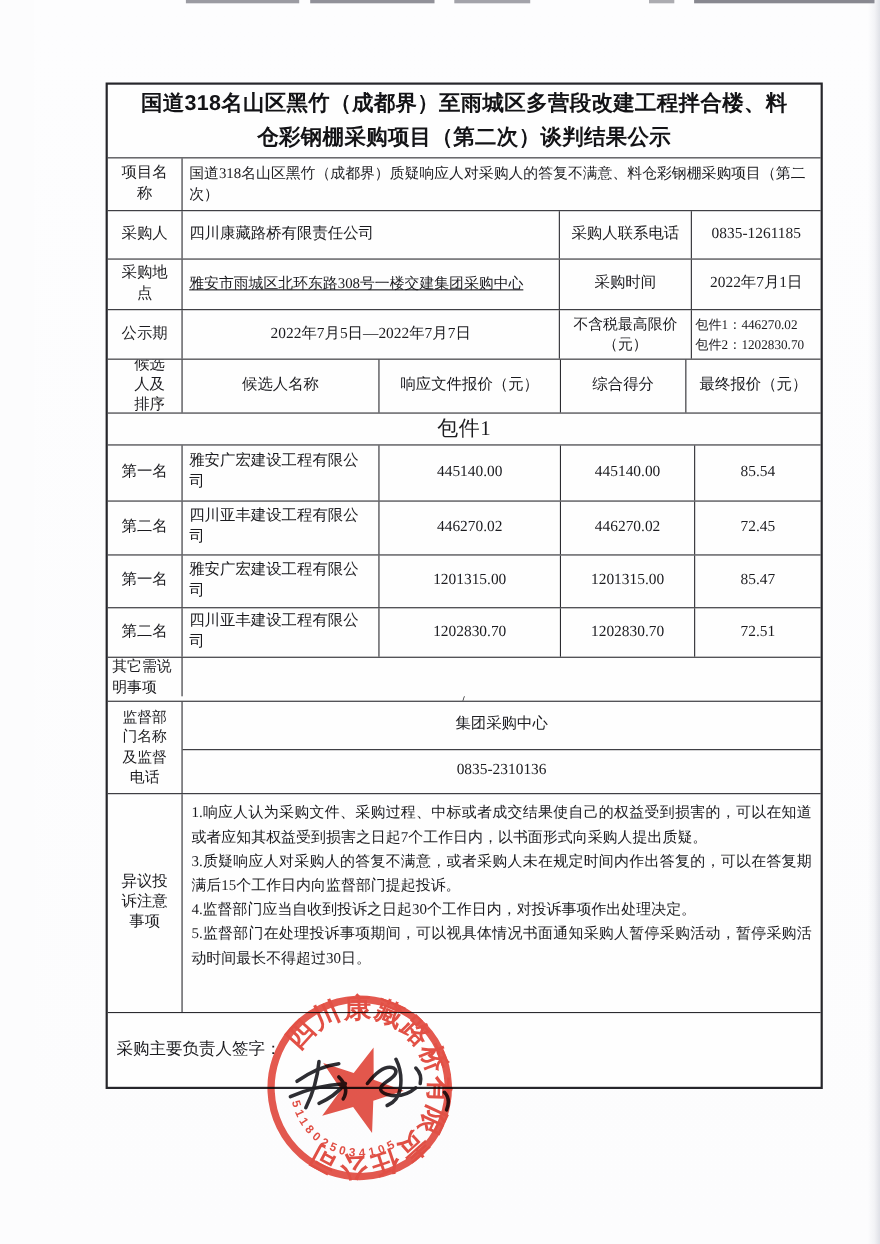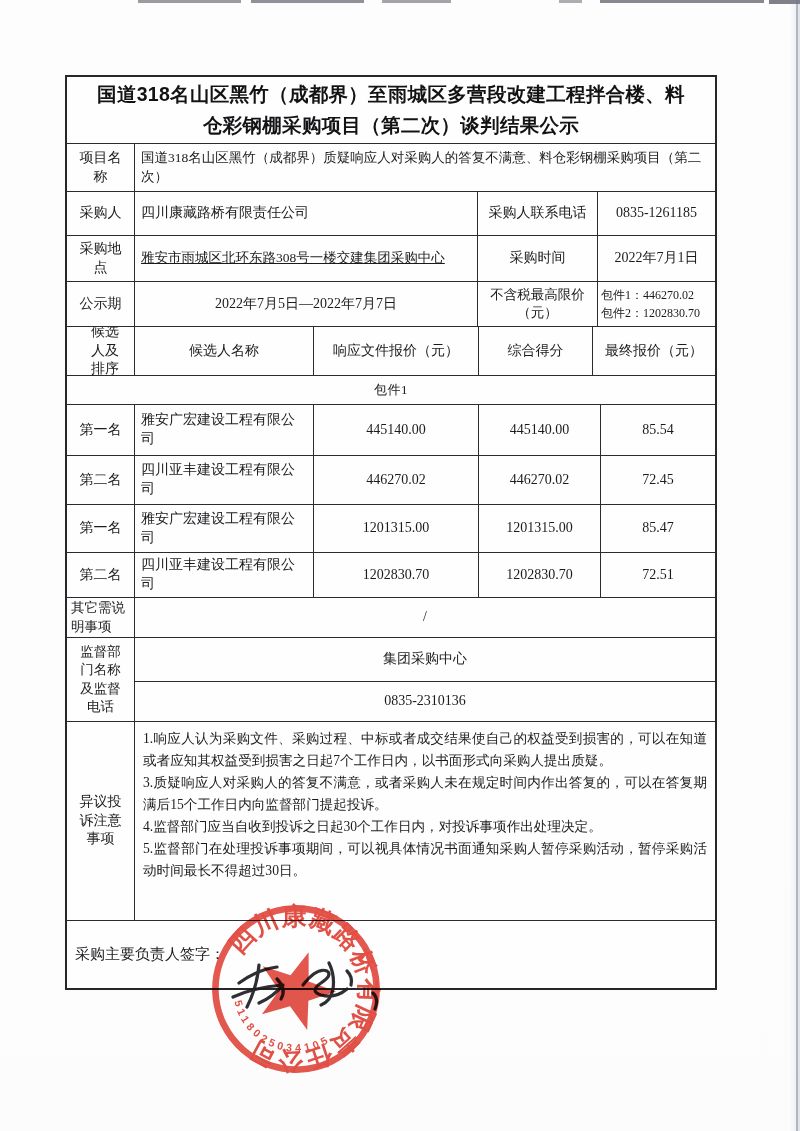--- a/index.html
+++ b/index.html
@@ -3,21 +3,21 @@
 <meta charset="utf-8">
 <style>
   html,body{margin:0;padding:0;}
   body{
     width:800px;height:1131px;position:relative;overflow:hidden;
     background:#fcfcfd;
     font-family:"Liberation Serif","DejaVu Serif",serif;
     color:#1b1b1f;
     -webkit-font-smoothing:antialiased;
   }
-  .page{position:absolute;inset:0;background:linear-gradient(180deg,#fdfdfe 0%,#fcfcfd 100%);}
+  .page{position:absolute;inset:0;background:linear-gradient(180deg,#fdfdfe 0%,#fcfcfd 100%);margin-left:31px;}
   
   .scan-mark{position:absolute;background:#4a4a55;}
   .scan-edge-right{position:absolute;top:0;right:0;width:11px;height:1131px;
     background:linear-gradient(90deg,rgba(150,155,175,0) 0%,rgba(150,155,175,.10) 55%,rgba(120,126,150,.22) 100%);}
   .scan-edge-line{position:absolute;top:0;left:796px;width:2px;height:1131px;background:rgba(110,116,140,.45);}
   
   .doc-table{
     position:absolute;left:65px;top:75px;width:652px;
     border:2px solid #26262b;box-sizing:border-box;background:#fefefe;
     font-size:14px;line-height:1.35;
@@ -30,21 +30,21 @@
     text-align:center;padding:2px 6px;overflow:hidden;
   }
   .cell:last-child{border-right:none;}
   .cell.left{justify-content:flex-start;text-align:left;}
   .cell.small{font-size:13.5px;}
   .title-cell{
     font-family:"Liberation Sans","DejaVu Sans",sans-serif;
     font-weight:700;font-size:19.5px;line-height:1.6;letter-spacing:.3px;
     padding:4px 28px;color:#131316;
   }
-  .band-cell{font-size:13px;letter-spacing:.5px;}
+  .band-cell{font-size:19px;letter-spacing:.5px;}
   .stack{display:flex;flex-direction:column;flex:1;}
   .stack .sub{border-right:none;}
   .objection-text{
     display:block;font-size:13.6px;line-height:1.62;text-align:justify;
     padding:6px 8px 4px 8px;align-items:flex-start;
   }
   .objection-text p{margin:0;}
   .sign-row .cell{font-size:15px;padding-left:8px;}
   
   .signature-svg{position:absolute;left:225px;top:945px;pointer-events:none;}
@@ -142,21 +142,21 @@
     </div>
 
     <div class="t-row" style="height:44px;">
       <div class="cell" style="width:68px;">第二名</div>
       <div class="cell left" style="width:179px;">四川亚丰建设工程有限公司</div>
       <div class="cell" style="width:165px;">1202830.70</div>
       <div class="cell" style="width:122px;">1202830.70</div>
       <div class="cell" style="width:114px;text-align:center;">72.51</div>
     </div>
 
-    <div class="t-row" style="height:39px;">
+    <div class="t-row" style="height:39px;flex-direction:column;">
       <div class="cell left small" style="width:68px;padding:2px 4px;">其它需说明事项</div>
       <div class="cell" style="flex:1;">/</div>
     </div>
 
     <div class="t-row" style="height:83px;">
       <div class="cell small" style="width:68px;padding:2px 8px;">监督部门名称及监督电话</div>
       <div class="stack">
         <div class="cell sub" style="height:44px;border-bottom:1.5px solid #2b2b30;">集团采购中心</div>
         <div class="cell sub" style="height:39px;">0835-2310136</div>
       </div>

